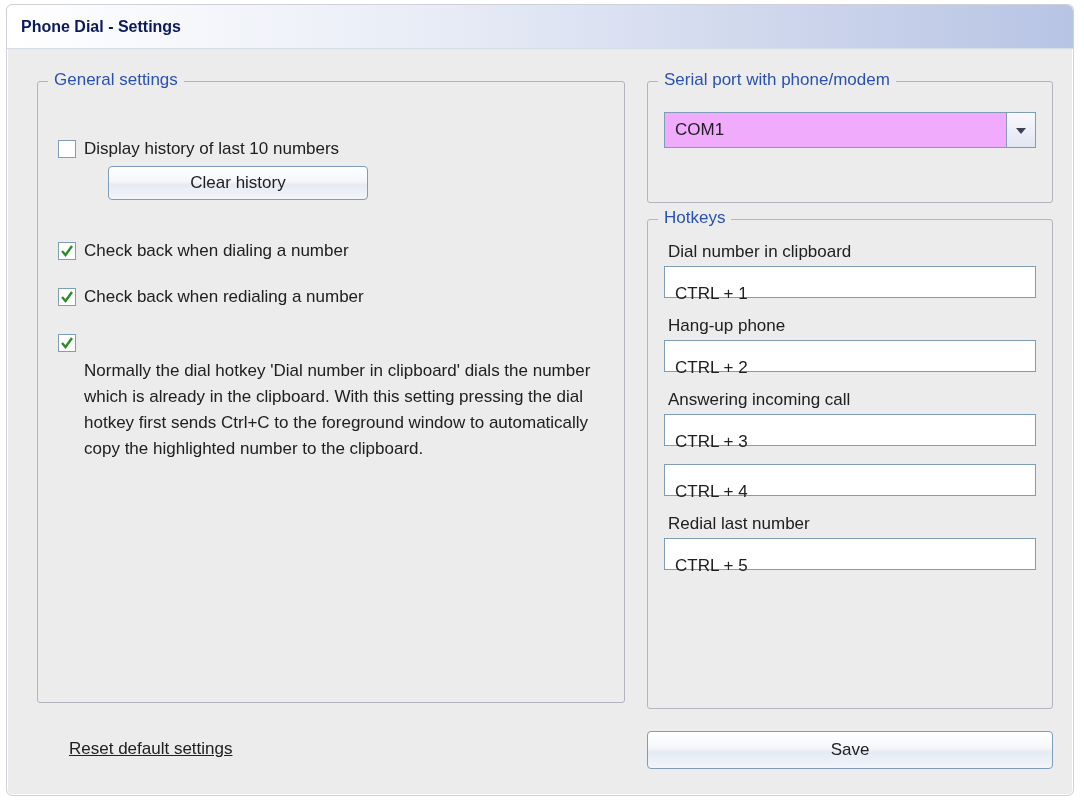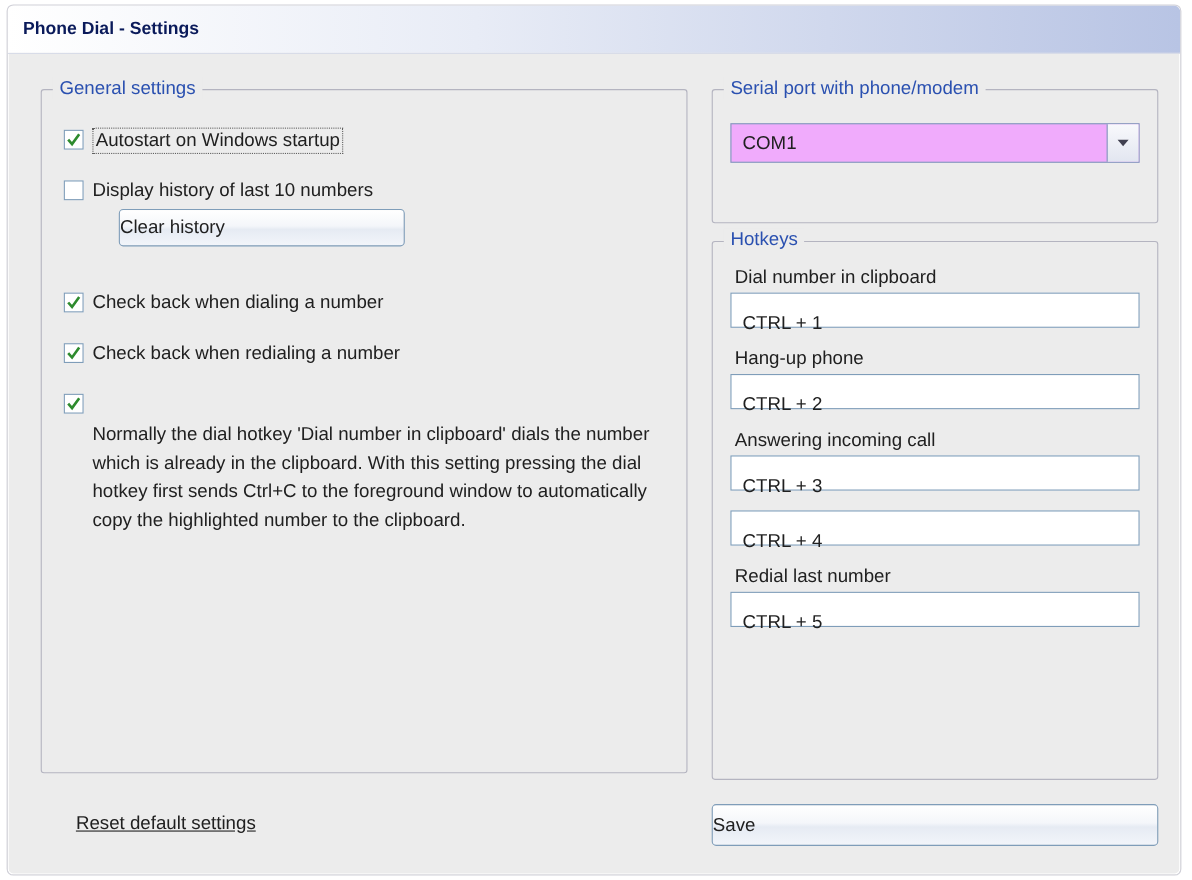--- a/index.html
+++ b/index.html
@@ -134,21 +134,21 @@
     border: 1px dotted #606060;
     padding: 0 2px;
   }
 
   
   .btn {
     display: inline-block;
     border: 1px solid var(--input-border);
     border-radius: 4px;
     background: linear-gradient(#FFFFFF 0%, #F4F6FA 45%, #E6EBF3 55%, #F2F5FA 100%);
-    text-align: left;
+    text-align: center;
     font-size: 17px;
     color: var(--text);
     box-sizing: border-box;
     cursor: default;
   }
   .btn-clear {
     width: 260px;
     height: 34px;
     line-height: 32px;
   }
@@ -238,28 +238,20 @@
   <div class="titlebar">
     <span class="title">Phone Dial - Settings</span>
   </div>
 
   <div class="client">
 
     <div class="group general-group">
       <span class="group-legend">General settings</span>
       <div class="gen-inner">
 
-        <div class="check-row">
-          <span class="box checked">
-            <svg viewBox="0 0 14 14">
-                <polyline points="2,7 5.5,11 12,2" fill="none" stroke="var(--check-green)" stroke-width="2.4"></polyline>
-              </svg>
-          </span>
-          <span class="label focus-box">Autostart on Windows startup</span>
-        </div>
 
         <div style="height:22px"></div>
 
         <div class="check-row">
           <span class="box">
             
           </span>
           <span class="label">Display history of last 10 numbers</span>
         </div>
 

